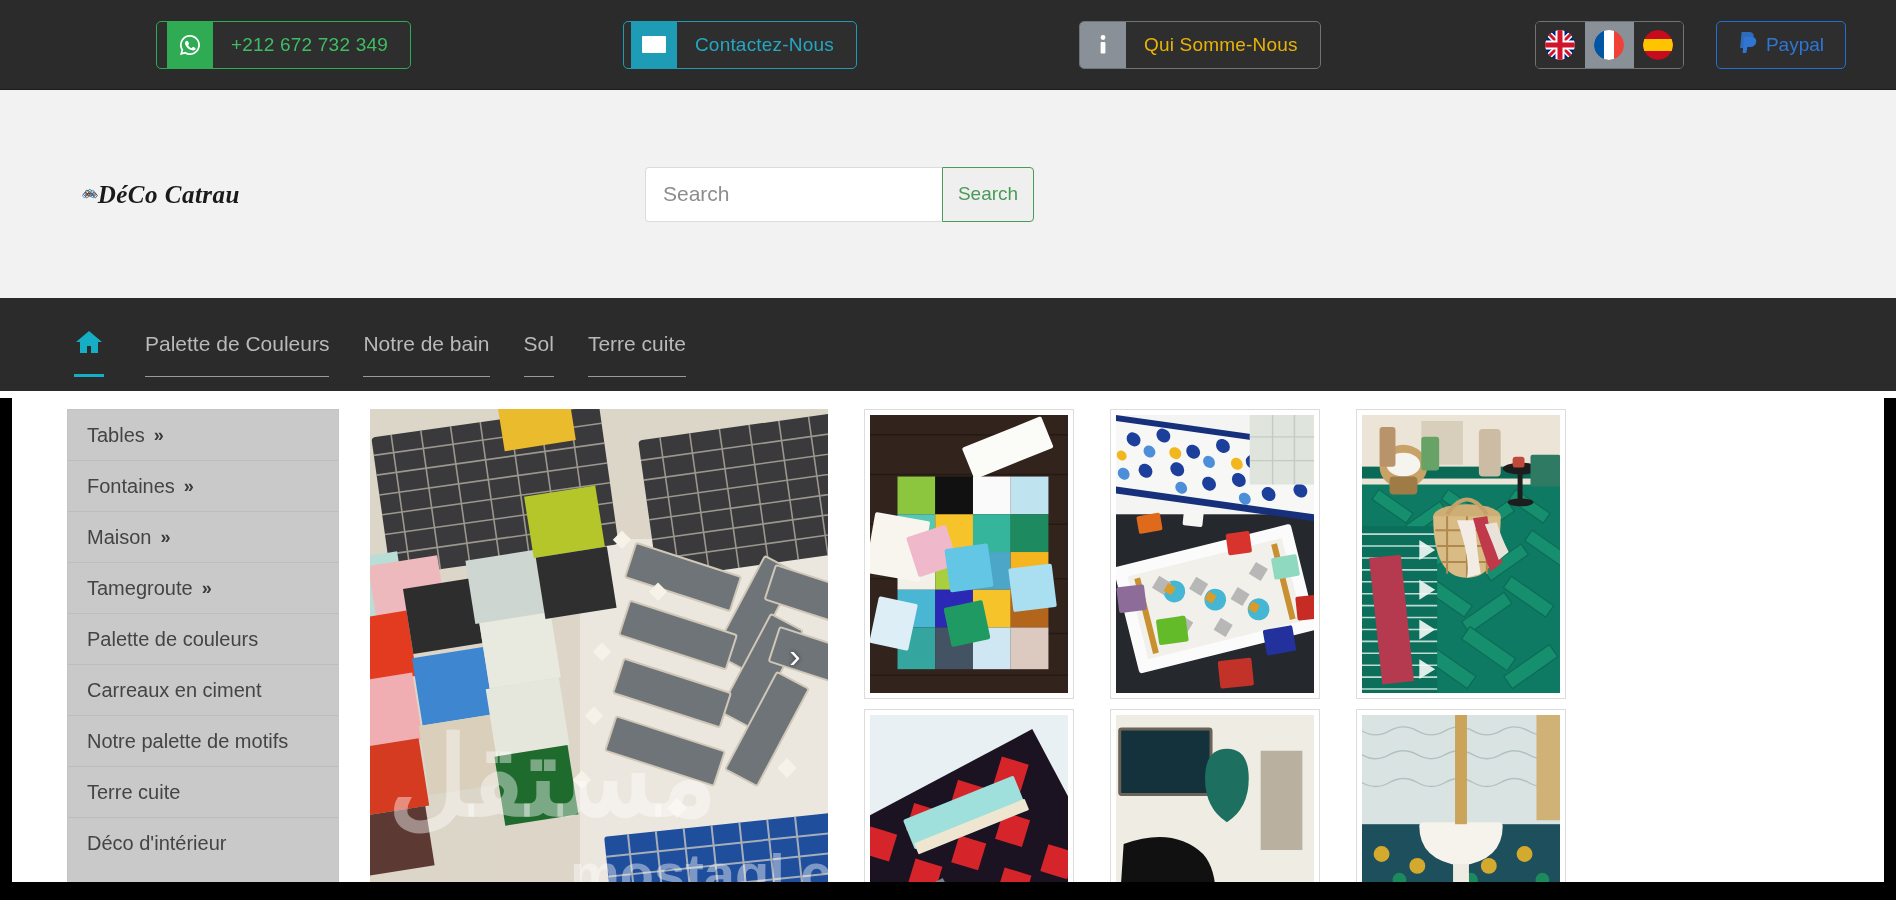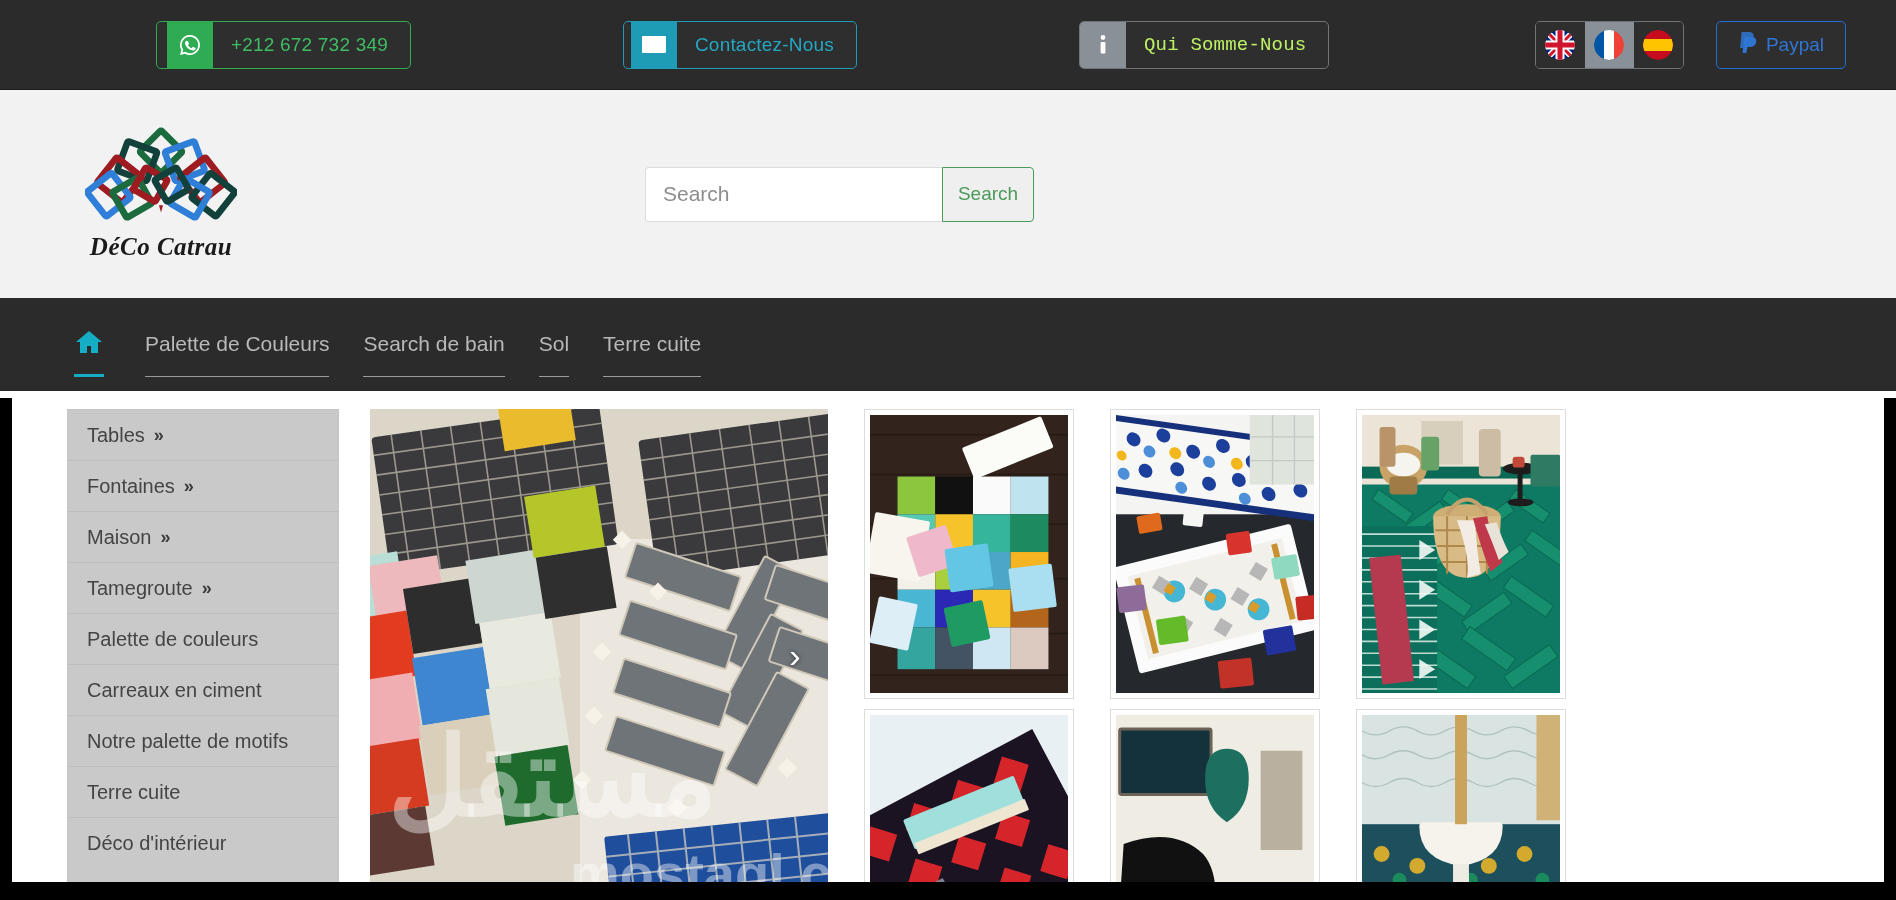--- a/index.html
+++ b/index.html
@@ -43,21 +43,21 @@
   .tb-whatsapp { border-color: #2eab53; margin-left: 156px; padding-left: 10px; }
   .tb-whatsapp .tb-ico { background: #2eab53; }
   .tb-whatsapp .tb-label { color: #3fbd63; }
 
   .tb-contact { border-color: #1e9bb5; margin-left: 212px; padding-left: 7px; }
   .tb-contact .tb-ico { background: #1e9bb5; }
   .tb-contact .tb-label { color: #24a7c2; }
 
   .tb-about { border-color: #6f7478; margin-left: 222px; }
   .tb-about .tb-ico { background: #8a9097; }
-  .tb-about .tb-label { color: #bef264; font-family: Liberation Mono, monospace; }
+  .tb-about .tb-label { color: #eab308; }
 
   .tb-right {
     position: absolute;
     right: 50px;
     display: flex;
     align-items: center;
     gap: 32px;
   }
   .flag-group {
     display: flex;
@@ -93,21 +93,21 @@
   .header {
     height: 208px;
     background: #f2f2f2;
     display: flex;
     align-items: center;
     position: relative;
   }
   .logo-wrap {
     margin-left: 82px;
     width: 158px;
-    display: flex; flex-direction: column; align-items: center;
+    display: flex; flex-direction: row; align-items: center;
   }
   .logo-mark { width: 152px; height: 104px; display: block; }
   .logo-text {
     font-family: "Liberation Serif", serif;
     font-style: italic;
     font-size: 25px;
     font-weight: bold;
     color: #1a1a1a;
     letter-spacing: .5px;
     margin-top: 2px;
@@ -407,21 +407,21 @@
 <div class="nav">
   <div class="nav-item home">
     <span>
       <svg width="26" height="24" viewBox="0 0 26 24" fill="#16aec5">
         <path d="M13 1L0 12h4v11h7v-7h4v7h7V12h4L13 1z"></path>
       </svg>
     </span>
   </div>
   <div class="nav-sep"></div>
   <div class="nav-item">Palette de Couleurs</div>
-  <div class="nav-item">Search de bain</div>
+  <div class="nav-item">Notre de bain</div>
   <div class="nav-item">Sol</div>
   <div class="nav-item">Terre cuite</div>
 </div>
 
 <div class="content">
 
   <div class="sidebar">
     <div class="side-item">
       <span>Tables</span>
       <span class="side-chev">»</span>

